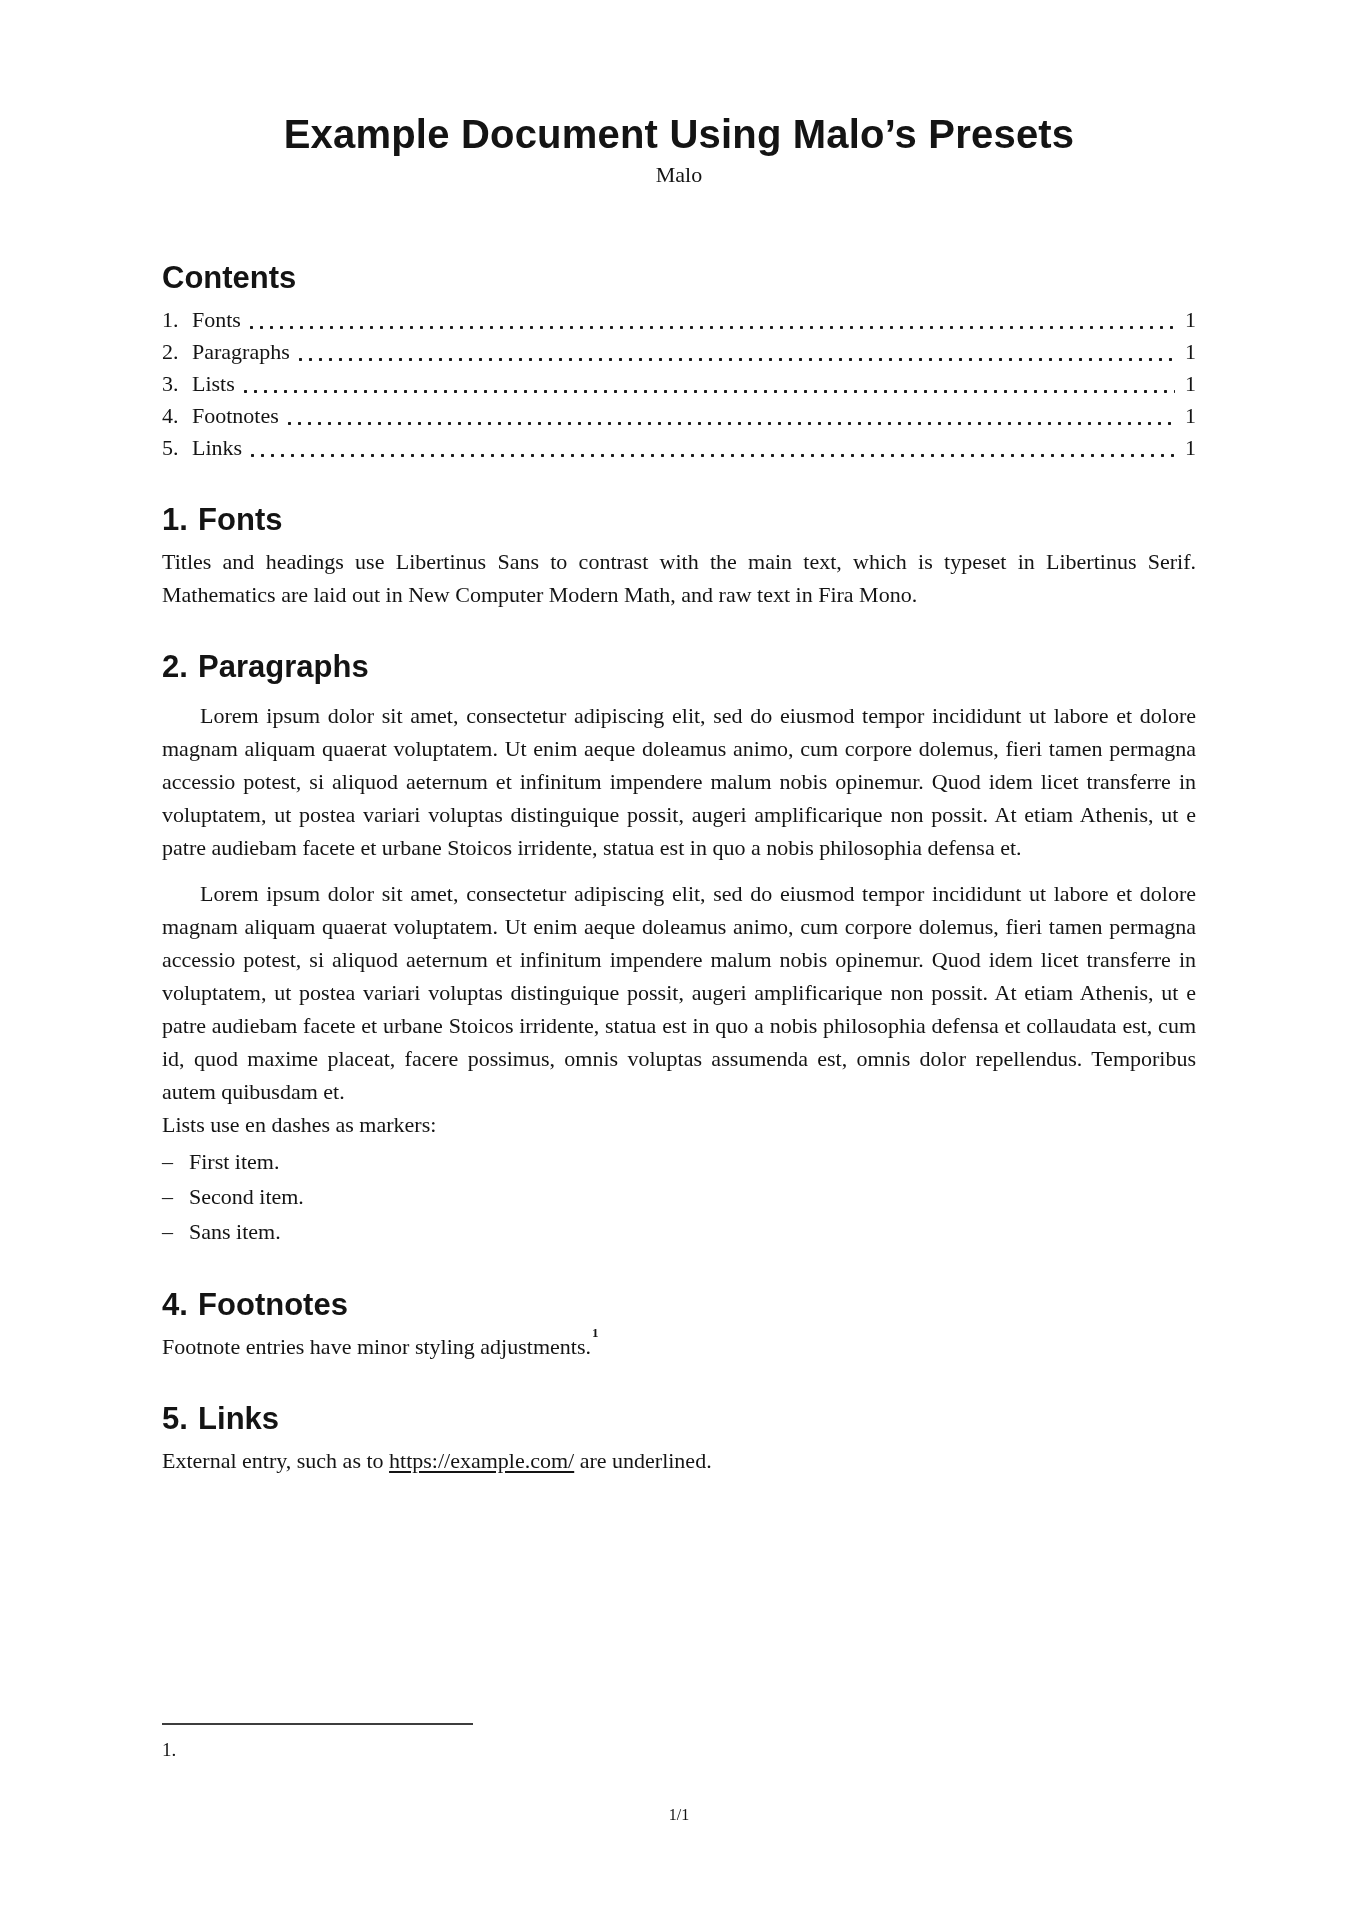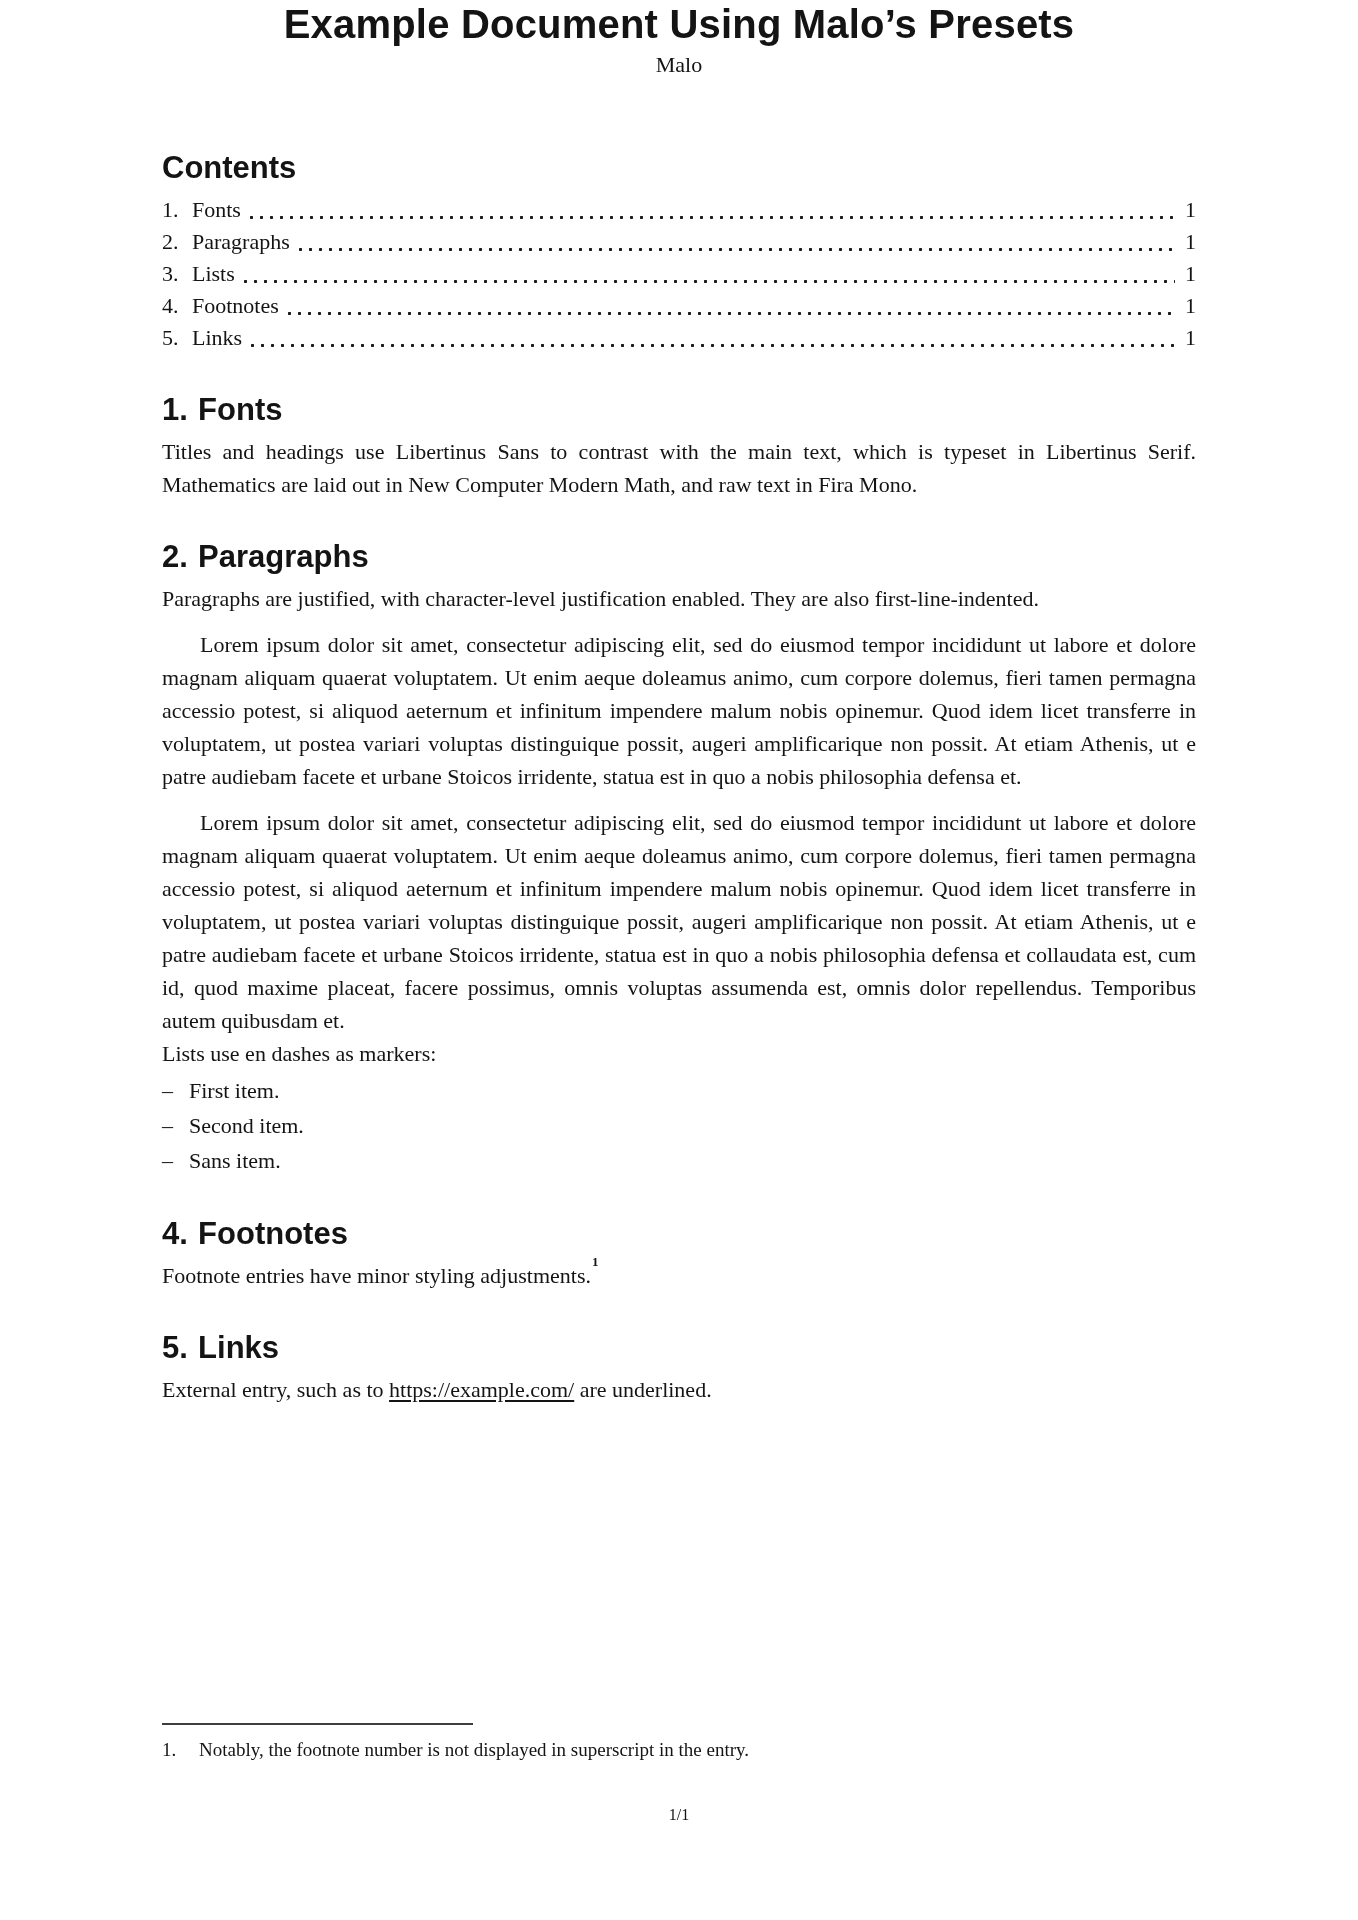--- a/index.html
+++ b/index.html
@@ -9,20 +9,21 @@
     height: 1920px;
     margin: 0 auto;
     background: #ffffff;
     color: #141414;
     font-family: "Liberation Serif", "DejaVu Serif", serif;
     overflow: hidden;
   }
   .content { position: absolute; left: 162px; top: 0; width: 1034px; }
 
   .doc-title {
+    padding-top: 110px;
     font-family: "Liberation Sans", "DejaVu Sans", sans-serif;
     font-weight: 700;
     font-size: 40px;
     line-height: 48px;
     text-align: center;
     letter-spacing: 0.2px;
   }
   .doc-author {
     margin-top: 2px;
     font-size: 22px;
@@ -165,21 +166,20 @@
       <h2 class="section-heading">
         <span>1.</span><span class="ht">Fonts</span>
       </h2>
       <p class="body-text">Titles and headings use Libertinus Sans to contrast with the main text, which is typeset in Libertinus Serif. Mathematics are laid out in New Computer Modern Math, and raw text in Fira Mono.</p>
     </section>
 
     <section>
       <h2 class="section-heading">
         <span>2.</span><span class="ht">Paragraphs</span>
       </h2>
-      <p class="body-text">Paragraphs are justified, with character-level justification enabled. They are also first-line-indented.</p>
       <p class="body-text lorem">Lorem ipsum dolor sit amet, consectetur adipiscing elit, sed do eiusmod tempor incididunt ut labore et dolore magnam aliquam quaerat voluptatem. Ut enim aeque doleamus animo, cum corpore dolemus, fieri tamen permagna accessio potest, si aliquod aeternum et infinitum impendere malum nobis opinemur. Quod idem licet transferre in voluptatem, ut postea variari voluptas distinguique possit, augeri amplificarique non possit. At etiam Athenis, ut e patre audiebam facete et urbane Stoicos irridente, statua est in quo a nobis philosophia defensa et.</p>
       <p class="body-text lorem">Lorem ipsum dolor sit amet, consectetur adipiscing elit, sed do eiusmod tempor incididunt ut labore et dolore magnam aliquam quaerat voluptatem. Ut enim aeque doleamus animo, cum corpore dolemus, fieri tamen permagna accessio potest, si aliquod aeternum et infinitum impendere malum nobis opinemur. Quod idem licet transferre in voluptatem, ut postea variari voluptas distinguique possit, augeri amplificarique non possit. At etiam Athenis, ut e patre audiebam facete et urbane Stoicos irridente, statua est in quo a nobis philosophia defensa et collaudata est, cum id, quod maxime placeat, facere possimus, omnis voluptas assumenda est, omnis dolor repellendus. Temporibus autem quibusdam et.</p>
     </section>
 
     <section>
       <p class="body-text">Lists use en dashes as markers:</p>
       <div class="list">
         <div class="list-item">
           <span class="list-marker">–</span>
           <span>First item.</span>
@@ -208,18 +208,17 @@
       </h2>
       <p class="body-text"><span>External entry, such as to </span><a class="external-link">https://example.com/</a><span> are underlined.</span></p>
     </section>
 
   </div>
 
   <div class="footnote-area">
     <div class="footnote-rule"></div>
     <div class="footnote-entry">
       <span class="footnote-num">1.</span>
-      <span>Notably, the footnote number is not displayed in superscript in the entry.</span>
     </div>
   </div>
 
   <div class="page-footer">1/1</div>
 </div>
 
 </body></html>

